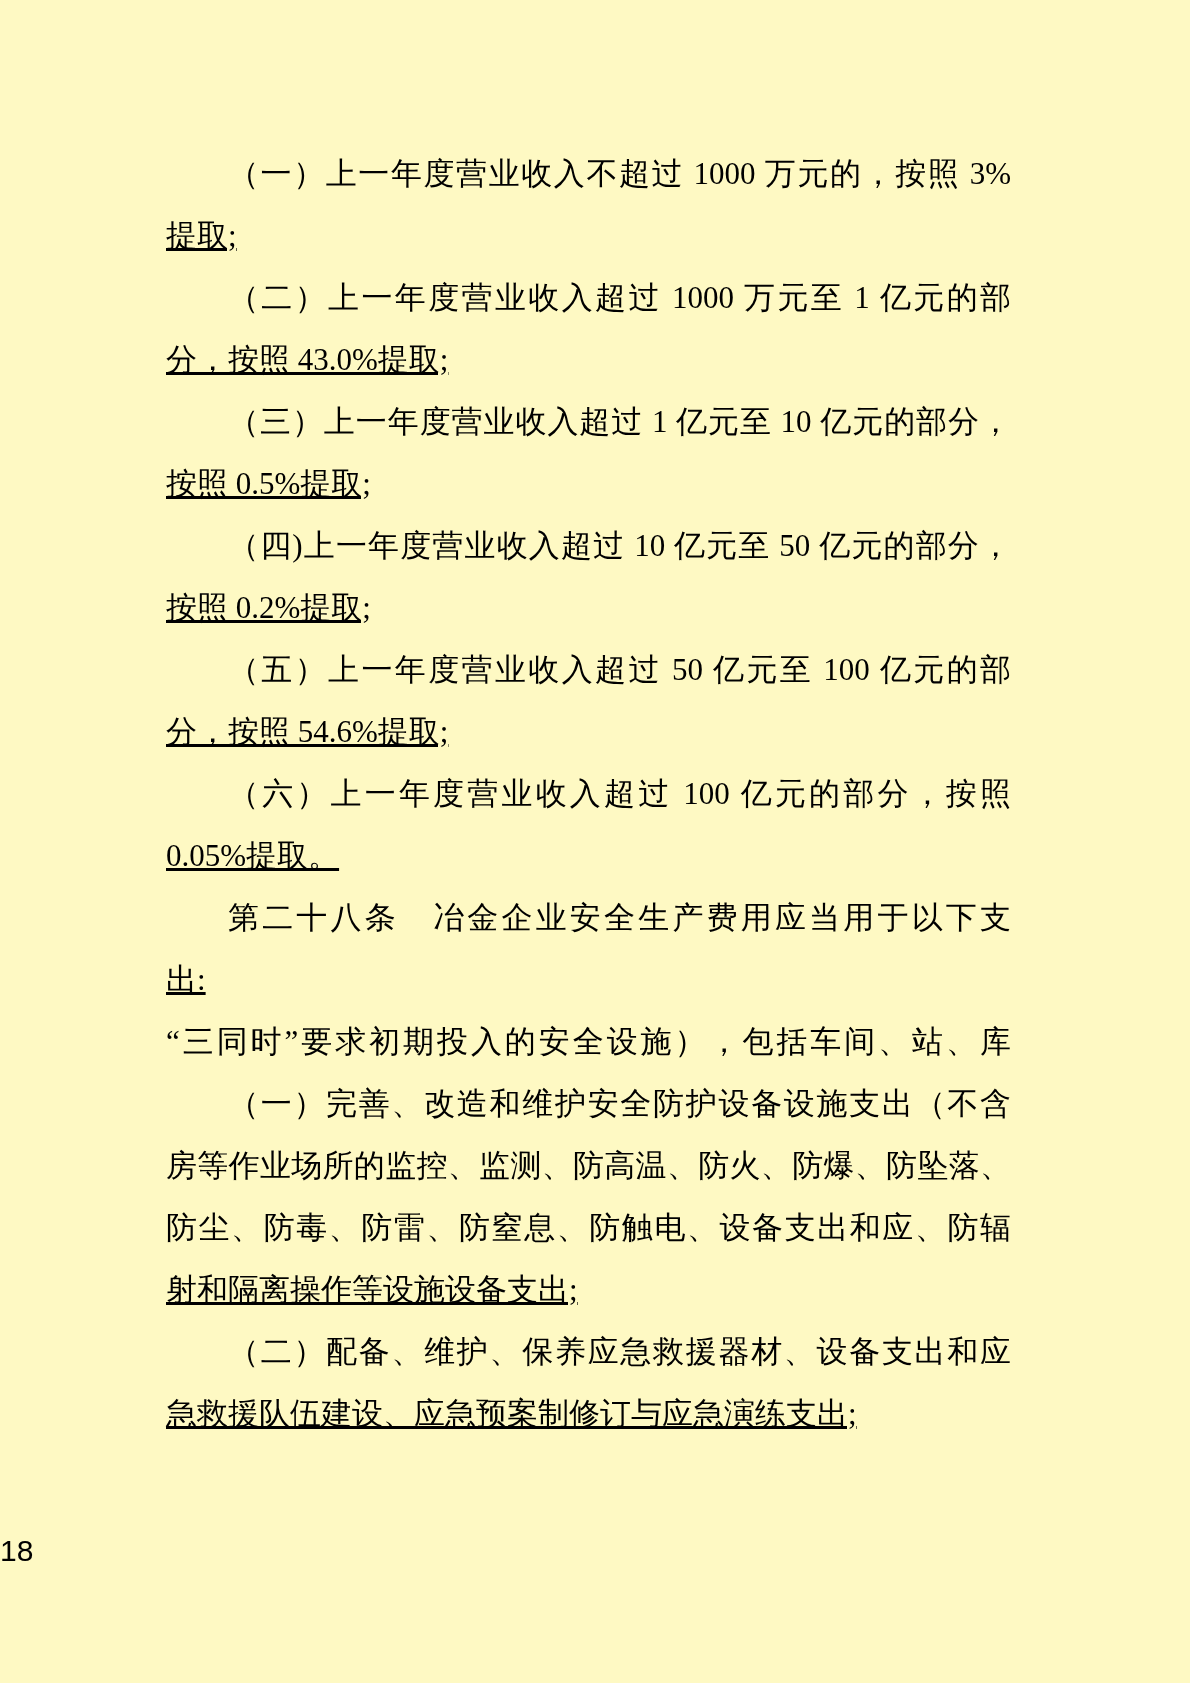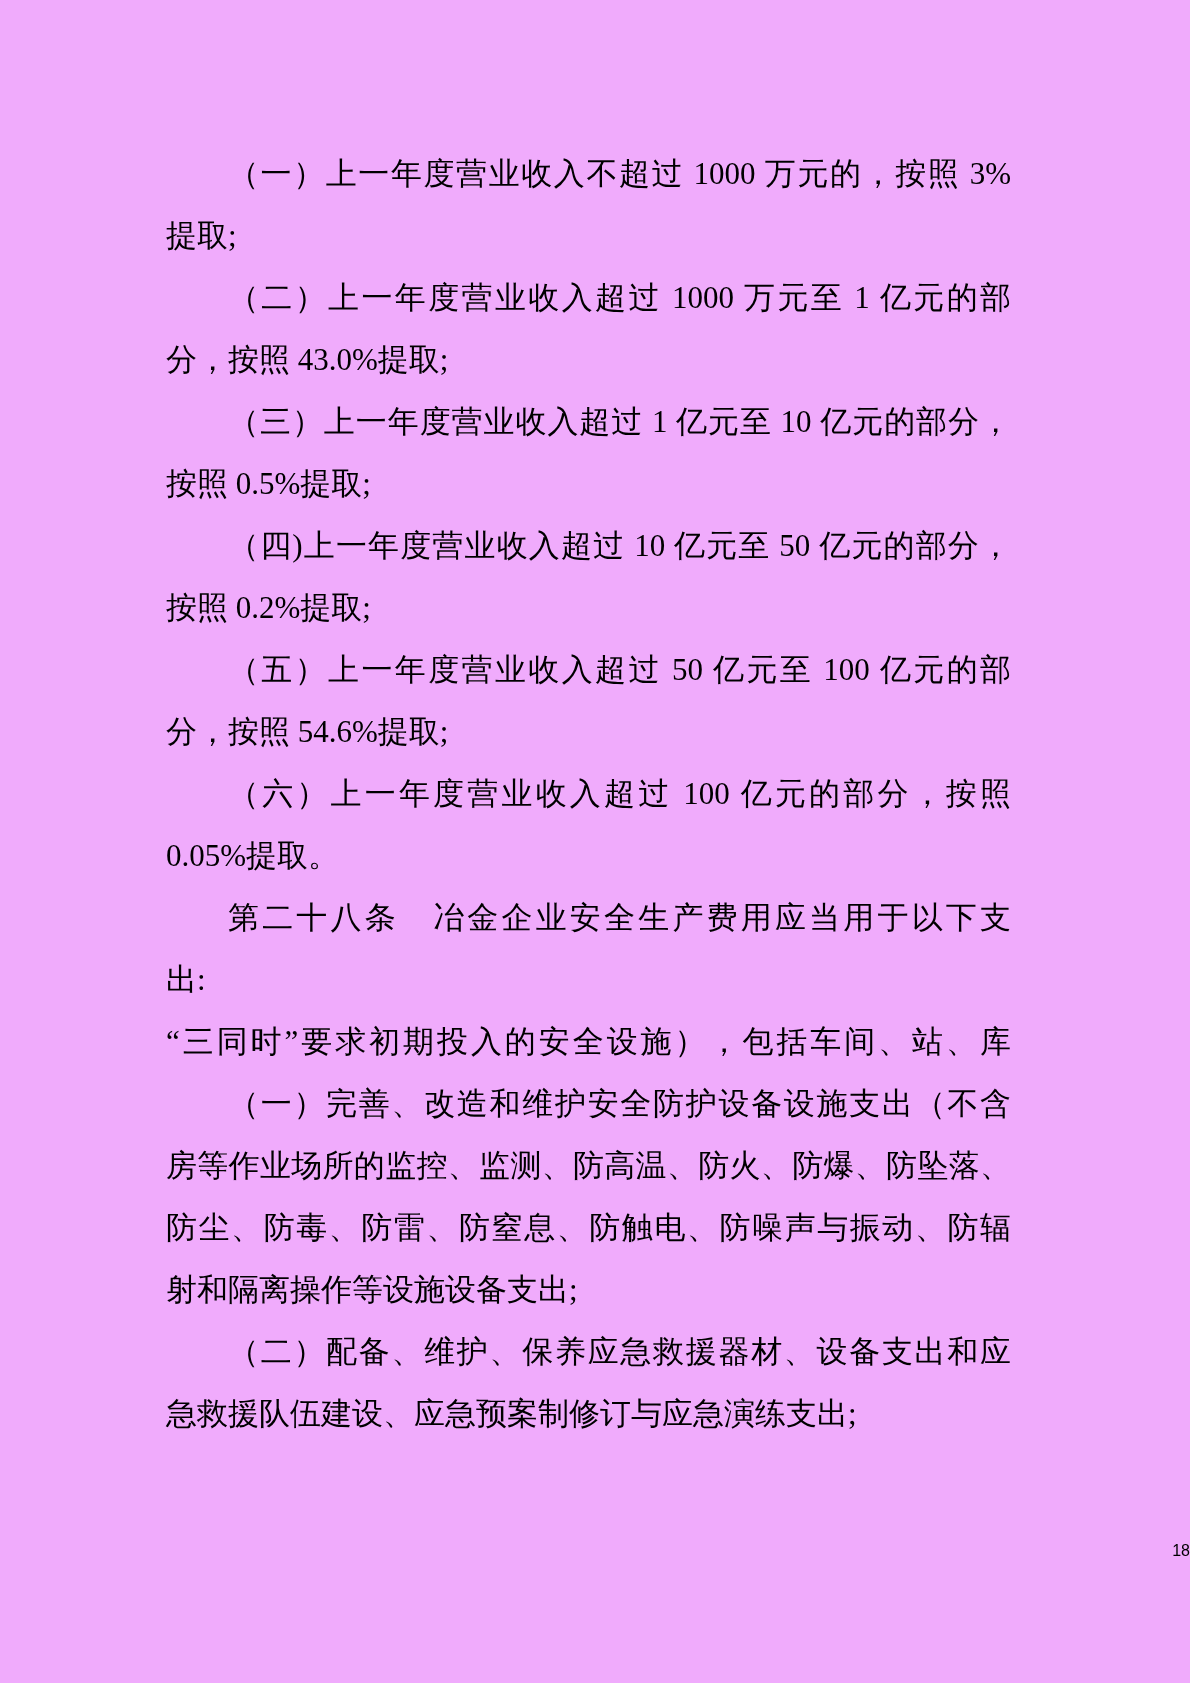--- a/index.html
+++ b/index.html
@@ -10,21 +10,21 @@
   body {
     width: 1190px;
     height: 1683px;
     position: relative;
     color: #000000;
     font-family: "Liberation Serif", "DejaVu Serif", serif;
   }
   .page {
     position: absolute;
     inset: 0;
-    background: #f0abfc;
+    background: #fef9c3;
     overflow: hidden;
   }
   .content {
     position: absolute;
     left: 166px;
     top: 143px;
     width: 845px;
   }
   .line {
     font-size: 31px;
@@ -33,35 +33,36 @@
     white-space: normal;
   }
   
   .fill {
     text-align: justify;
     text-align-last: justify;
   }
   .end {
     text-align: left;
     text-align-last: left;
+    text-decoration: underline;
   }
   
   .indent {
     text-indent: 62px;
   }
   .article-num {
     font-weight: normal;
   }
   .page-number {
     position: absolute;
     top: 1536px;
     left: 0;
     width: 100%;
-    text-align: right;
-    font-size: 16px;
+    text-align: left;
+    font-size: 30px;
     line-height: 30px;
     font-family: "Liberation Sans", "DejaVu Sans", sans-serif;
     color: #000000;
   }
 </style>
 </head>
 <body>
 
 <div class="page">
   <main class="content">
@@ -77,19 +78,19 @@
     <div class="line end">分，按照 54.6%提取;</div>
     <div class="line indent fill">（六）上一年度营业收入超过 100 亿元的部分，按照</div>
     <div class="line end">0.05%提取。</div>
     <div class="line indent fill">
       <span class="article-num">第二十八条</span><span>　冶金企业安全生产费用应当用于以下支</span>
     </div>
     <div class="line end">出:</div>
     <div class="line fill">“三同时”要求初期投入的安全设施），包括车间、站、库</div>
     <div class="line indent fill">（一）完善、改造和维护安全防护设备设施支出（不含</div>
     <div class="line fill">房等作业场所的监控、监测、防高温、防火、防爆、防坠落、</div>
-    <div class="line fill">防尘、防毒、防雷、防窒息、防触电、防噪声与振动、防辐</div>
+    <div class="line fill">防尘、防毒、防雷、防窒息、防触电、设备支出和应、防辐</div>
     <div class="line end">射和隔离操作等设施设备支出;</div>
     <div class="line indent fill">（二）配备、维护、保养应急救援器材、设备支出和应</div>
     <div class="line end">急救援队伍建设、应急预案制修订与应急演练支出;</div>
   </main>
   <footer class="page-number">18</footer>
 </div>
 
 </body></html>

